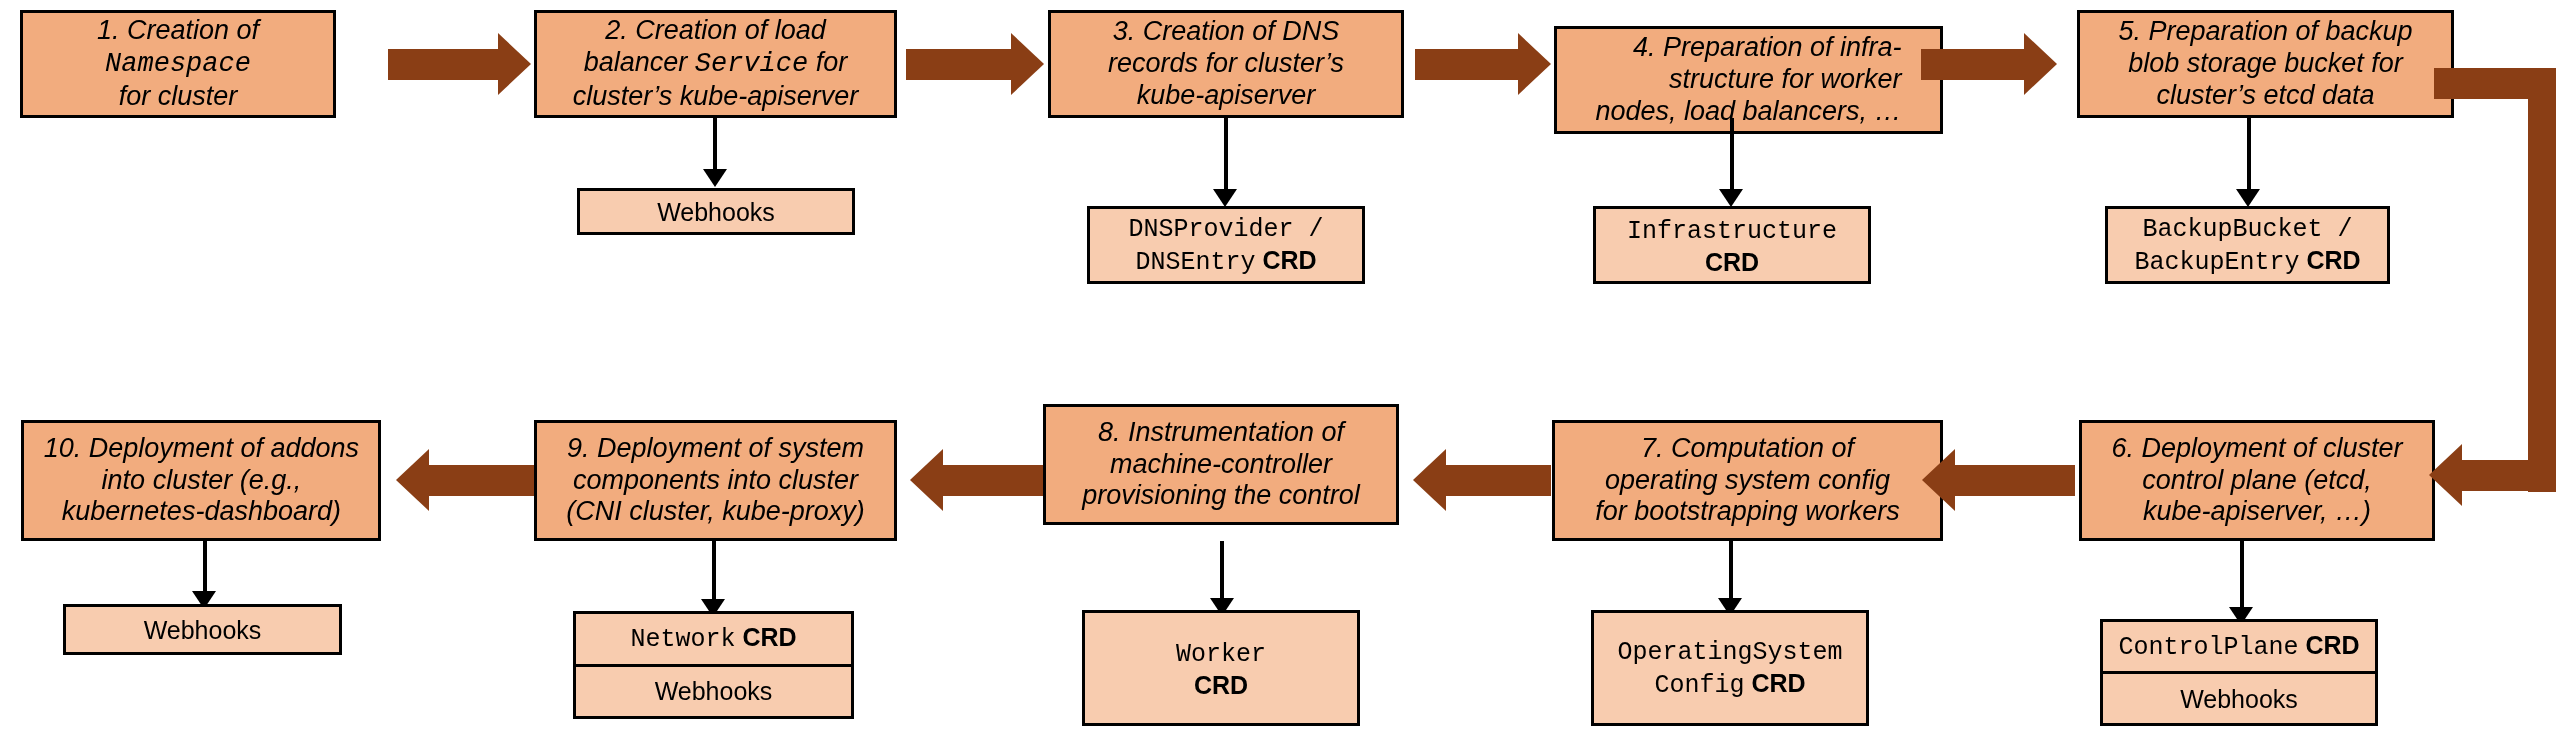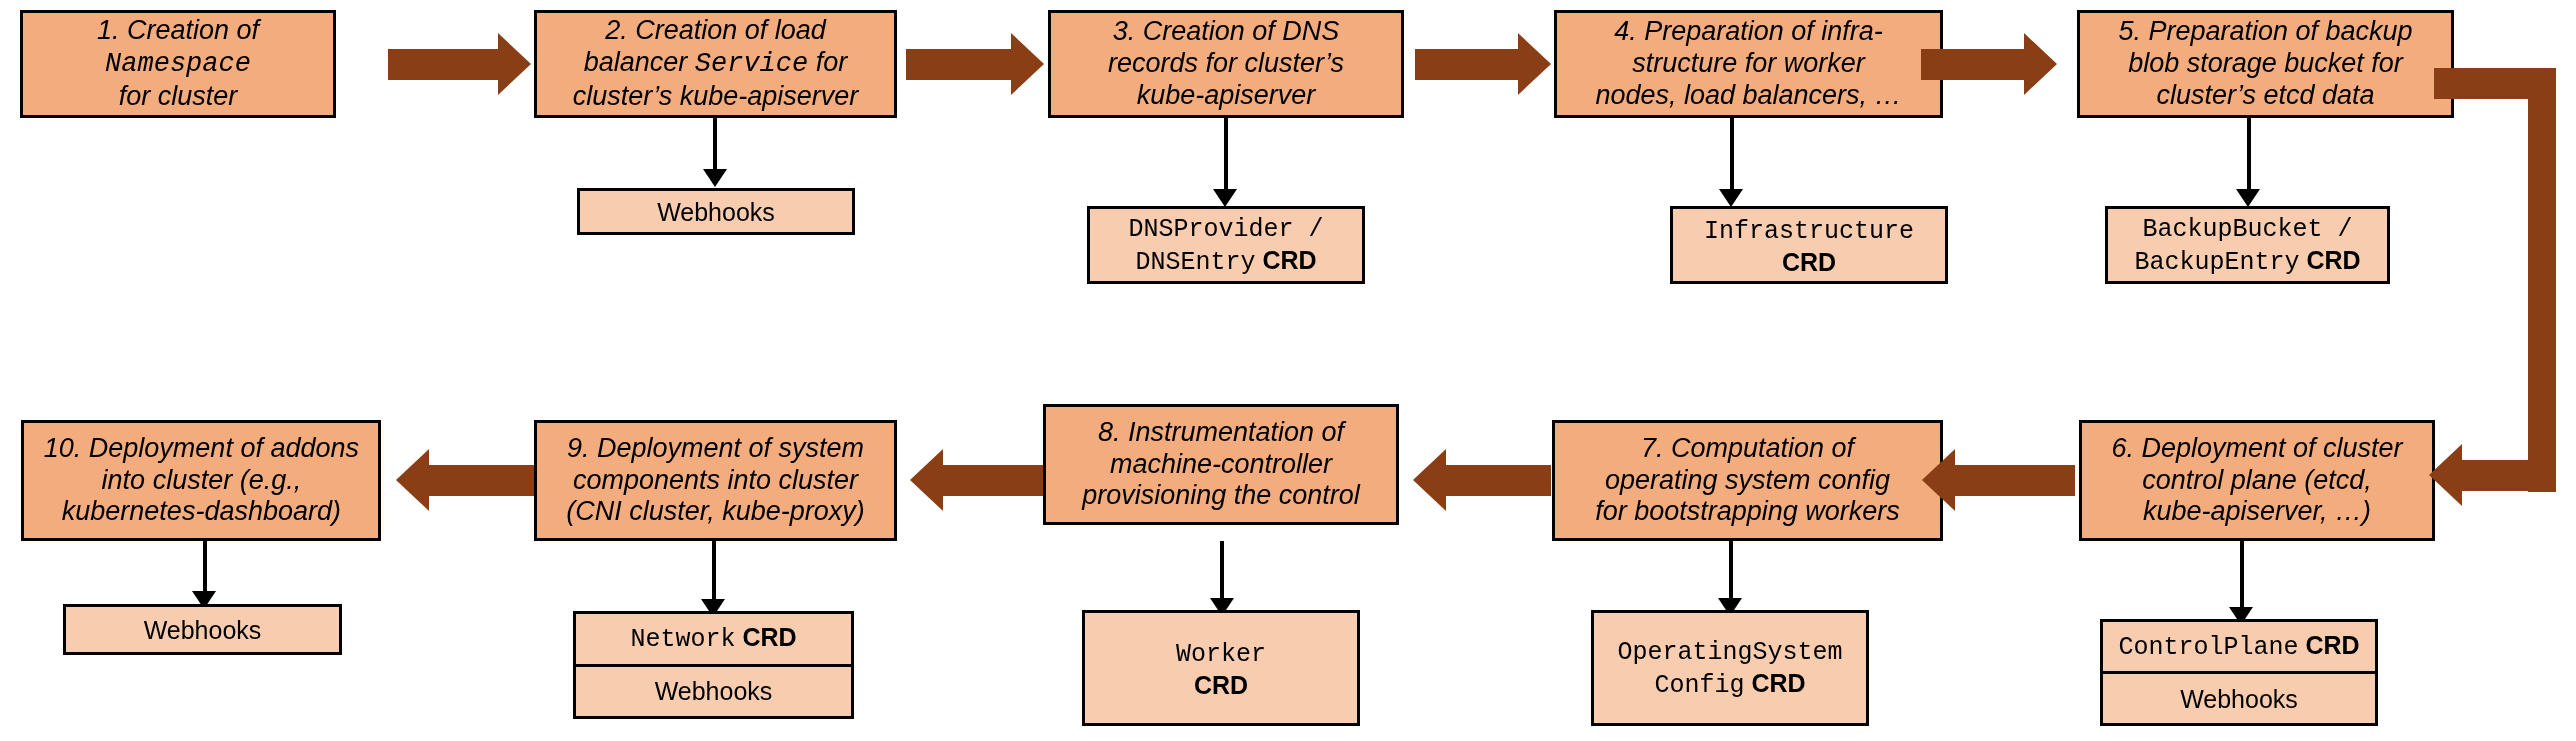--- a/index.html
+++ b/index.html
@@ -54,26 +54,26 @@
     <div class="txt"><span>3. Creation of DNS</span><br><span>records for cluster’s</span><br><span>kube-apiserver</span></div>
   </div>
   <div class="conn" style="left:1224px;top:118px;height:75px;"></div>
   <div class="connhead" style="left:1213px;top:189px;"></div>
   <div class="sub" id="sub-3" style="left:1087px;top:206px;width:278px;height:78px;">
     <div class="subrow">
       <div class="txt"><span class="mono">DNSProvider /</span><br><span class="mono">DNSEntry</span><span class="bold"> CRD</span></div>
     </div>
   </div>
 
-  <div class="box" id="box-4" style="left:1554px;top:10px;width:389px;height:108px;">
+  <div class="box" id="box-4" style="left:1554px;top:26px;width:389px;height:108px;text-align:right;">
     <div class="txt"><span>4. Preparation of infra-</span><br><span>structure for worker</span><br><span>nodes, load balancers, …</span></div>
   </div>
   <div class="conn" style="left:1730px;top:118px;height:75px;"></div>
   <div class="connhead" style="left:1719px;top:189px;"></div>
-  <div class="sub" id="sub-4" style="left:1670px;top:206px;width:278px;height:78px;">
+  <div class="sub" id="sub-4" style="left:1593px;top:206px;width:278px;height:78px;">
     <div class="subrow">
       <div class="txt"><span class="mono">Infrastructure</span><br><span class="bold">CRD</span></div>
     </div>
   </div>
 
   <div class="box" id="box-5" style="left:2061px;top:10px;width:377px;height:108px;margin-left:16px;">
     <div class="txt"><span>5. Preparation of backup</span><br><span>blob storage bucket for</span><br><span>cluster’s etcd data</span></div>
   </div>
   <div class="conn" style="left:2247px;top:118px;height:75px;"></div>
   <div class="connhead" style="left:2236px;top:189px;"></div>

